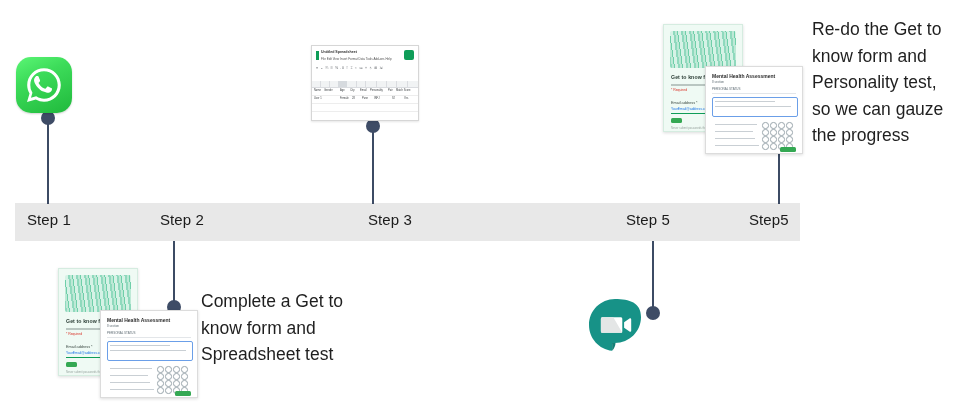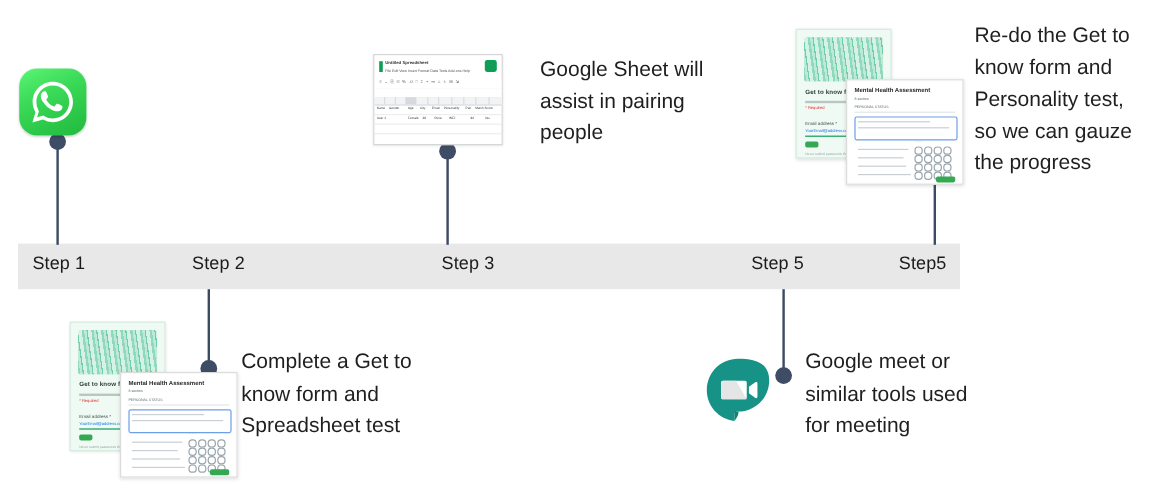--- a/index.html
+++ b/index.html
@@ -232,36 +232,30 @@
       <div class="gs-cell-txt" style="left:2px;top:2px;">User 1</div>
       <div class="gs-cell-txt" style="left:28px;top:2px;">Female</div>
       <div class="gs-cell-txt" style="left:40px;top:2px;">28</div>
       <div class="gs-cell-txt" style="left:50px;top:2px;">Pune</div>
       <div class="gs-cell-txt" style="left:62px;top:2px;">INFJ</div>
       <div class="gs-cell-txt" style="left:80px;top:2px;">92</div>
       <div class="gs-cell-txt" style="left:92px;top:2px;">Yes</div>
     </div>
     <div class="gs-row" style="top:57px;height:8px;"></div>
   </div>
-  <div class="note" style="left:450px;top:44px;width:210px;">Google Sheet will
-assist in pairing
-people</div>
 
   <div class="meet-icon" style="left:586px;top:296px;">
     <svg width="58" height="58" viewBox="0 0 58 58">
       <path fill="#179287" d="M29 3C14.6 3 3 14.6 3 29c0 13.4 10.1 24.4 23.1 25.8V49c0-1.1.9-2 2-2H29c14.4 0 26-11.6 26-26S43.4 3 29 3z"></path>
       <path fill="#157f76" d="M26.1 47h3.4c-.1 2.9-1.2 5.3-3.4 7.8V47z"></path>
       <path fill="#ffffff" d="M16.5 21.2h18.2c.9 0 1.6.7 1.6 1.6v12.4c0 .9-.7 1.6-1.6 1.6H16.5c-.9 0-1.6-.7-1.6-1.6V22.8c0-.9.7-1.6 1.6-1.6z"></path>
       <path fill="#ffffff" d="M38.1 26.3l5.4-3.8c.7-.5 1.7 0 1.7.9v11.3c0 .9-1 1.4-1.7.9l-5.4-3.8v-5.5z"></path>
       <path fill="#e4e6e6" d="M16.5 21.2h10.8l9 15.6H16.5c-.9 0-1.6-.7-1.6-1.6V22.8c0-.9.7-1.6 1.6-1.6z"></path>
     </svg>
   </div>
-  <div class="note" style="left:671px;top:288px;width:200px;">Google meet or
-similar tools used
-for meeting</div>
 
   <div class="form-group" style="left:663px;top:24px;width:135px;height:145px;">
     <div class="gform gform-left" style="left:0px;top:0px;width:78px;height:106px;">
       <div class="gform-banner" style="height:37px;"></div>
       <div class="gform-title" style="top:49px;">Get to know form!</div>
       <div class="gform-sub" style="top:59px;width:60px;"></div>
       <div class="gform-req" style="top:63px;">* Required</div>
       <div class="gform-field-lbl" style="top:76px;">Email address *</div>
       <div class="gform-input-txt" style="top:82px;">YourEmail@address.com</div>
       <div class="gform-input" style="top:88px;width:52px;"></div>

